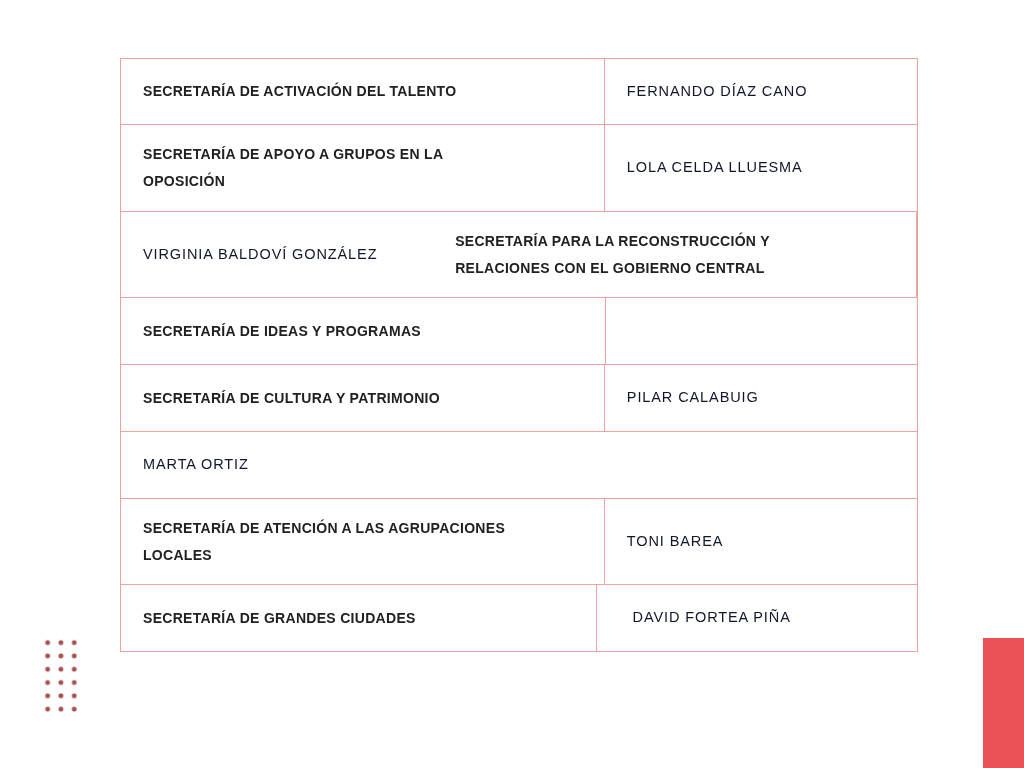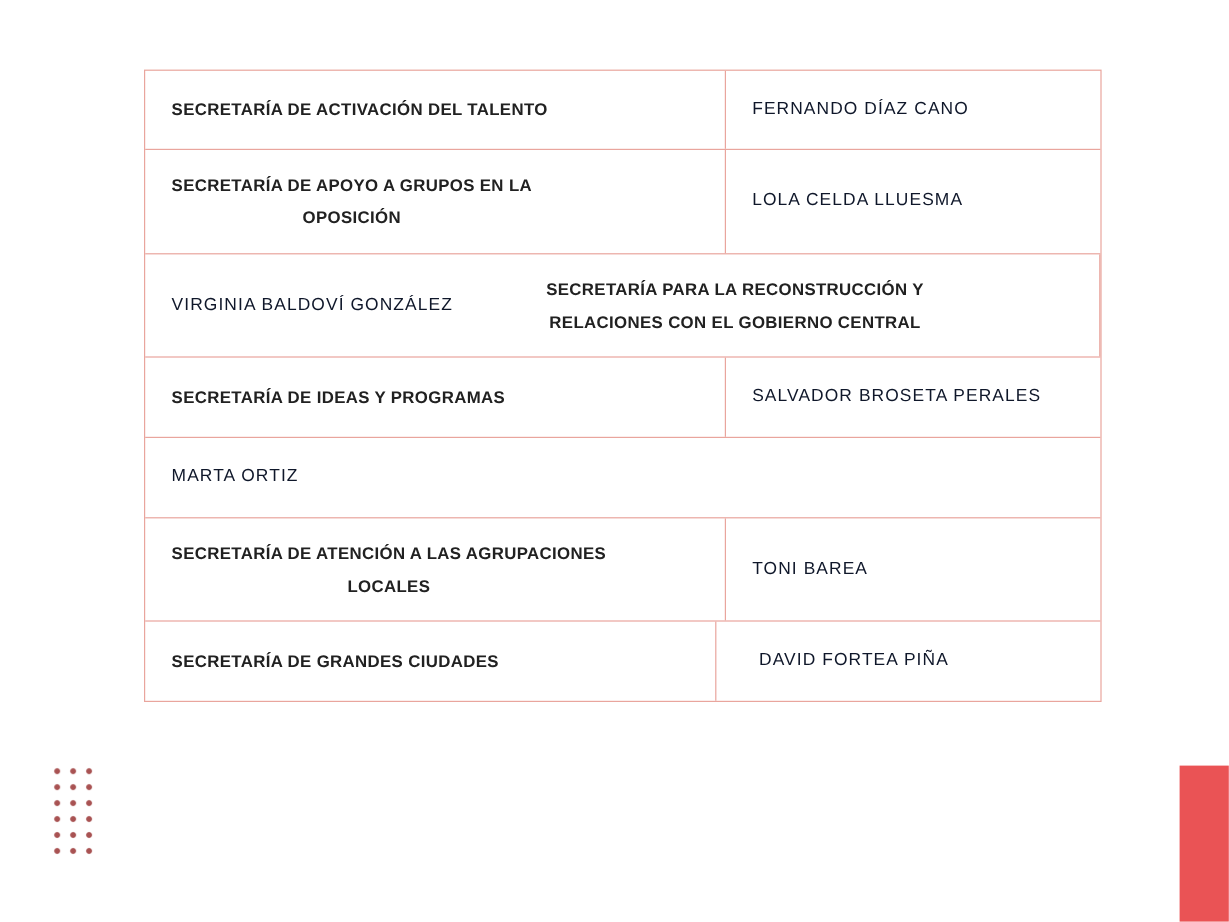--- a/index.html
+++ b/index.html
@@ -16,21 +16,20 @@
     position: absolute;
     left: 120px;
     top: 58px;
     width: 798px;
     border: 1px solid #e9a59d;
     background: #ffffff;
   }
   .row {
     display: flex;
     border-bottom: 1px solid #e9a59d;
-    text-align: center;
   }
   .row:last-child { border-bottom: none; gap: 14px; }
   .cell {
     display: flex;
     align-items: center;
   }
   .cell.pos {
     width: 485px;
     border-right: 1px solid #e9a59d;
     padding: 10px 55px 10px 22px;
@@ -111,25 +110,30 @@
         <span>SECRETARÍA PARA LA RECONSTRUCCIÓN Y
 RELACIONES CON EL GOBIERNO CENTRAL</span>
       </div>
     </div>
 
 
     <div class="row" style="height:67px">
       <div class="cell pos">
         <span>SECRETARÍA DE IDEAS Y PROGRAMAS</span>
       </div>
+    </div>
+
+    <div class="row" style="height:67px">
+      <div class="cell pos">
+        <span>SECRETARÍA DE CULTURA Y PATRIMONIO</span>
+      </div>
       <div class="cell name">
-        <span>SALVADOR BROSETA PERALES</span>
+        <span>PILAR CALABUIG</span>
       </div>
     </div>
-
 
     <div class="row" style="height:67px">
       <div class="cell name">
         <span>MARTA ORTIZ</span>
       </div>
     </div>
 
     <div class="row" style="height:86px">
       <div class="cell pos">
         <span>SECRETARÍA DE ATENCIÓN A LAS AGRUPACIONES

